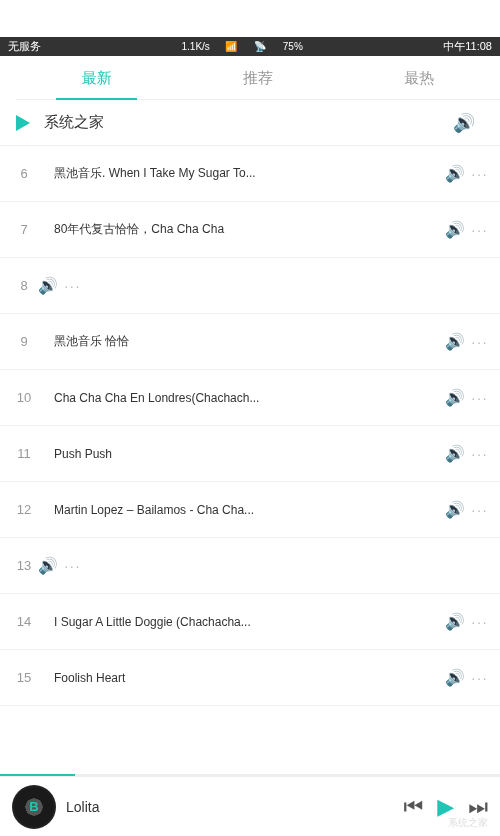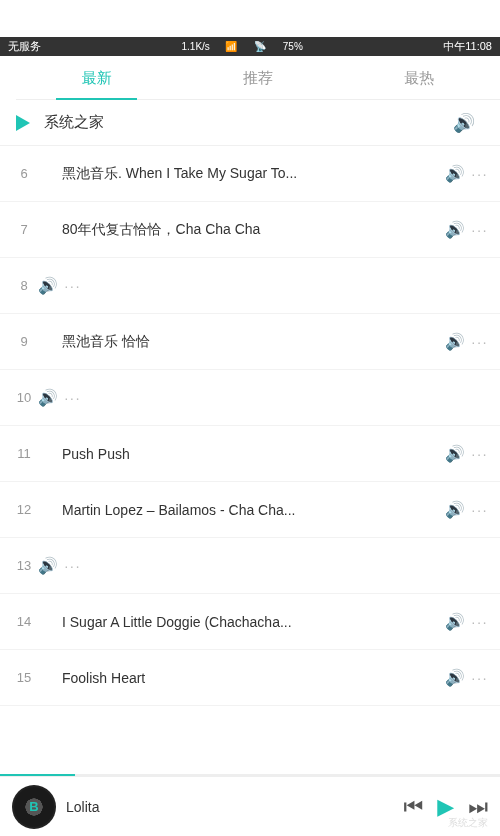--- a/index.html
+++ b/index.html
@@ -100,23 +100,23 @@
     }
     .song-num {
       width: 28px;
       text-align: center;
       font-size: 13px;
       color: #999;
       flex-shrink: 0;
     }
     .song-title {
       flex: 1;
-      font-size: 14px;
+      font-size: 12px;
       color: #333;
-      margin-left: 24px;
+      margin-left: 16px;
       white-space: nowrap;
       overflow: hidden;
       text-overflow: ellipsis;
     }
     .song-actions {
       display: flex;
       align-items: center;
       gap: 6px;
       flex-shrink: 0;
     }
@@ -280,20 +280,21 @@
     <span class="song-num">9</span>
     <span class="song-title">黑池音乐 恰恰</span>
     <div class="song-actions">
       <span class="icon-speaker">🔊</span>
       <span class="icon-dots">···</span>
     </div>
   </div>
 
   <div class="song-row">
     <span class="song-num">10</span>
+    <span class="song-title">Cha Cha Cha En Londres(Chachach...</span>
     <div class="song-actions">
       <span class="icon-speaker">🔊</span>
       <span class="icon-dots">···</span>
     </div>
   </div>
 
   <div class="song-row">
     <span class="song-num">11</span>
     <span class="song-title">Push Push</span>
     <div class="song-actions">

